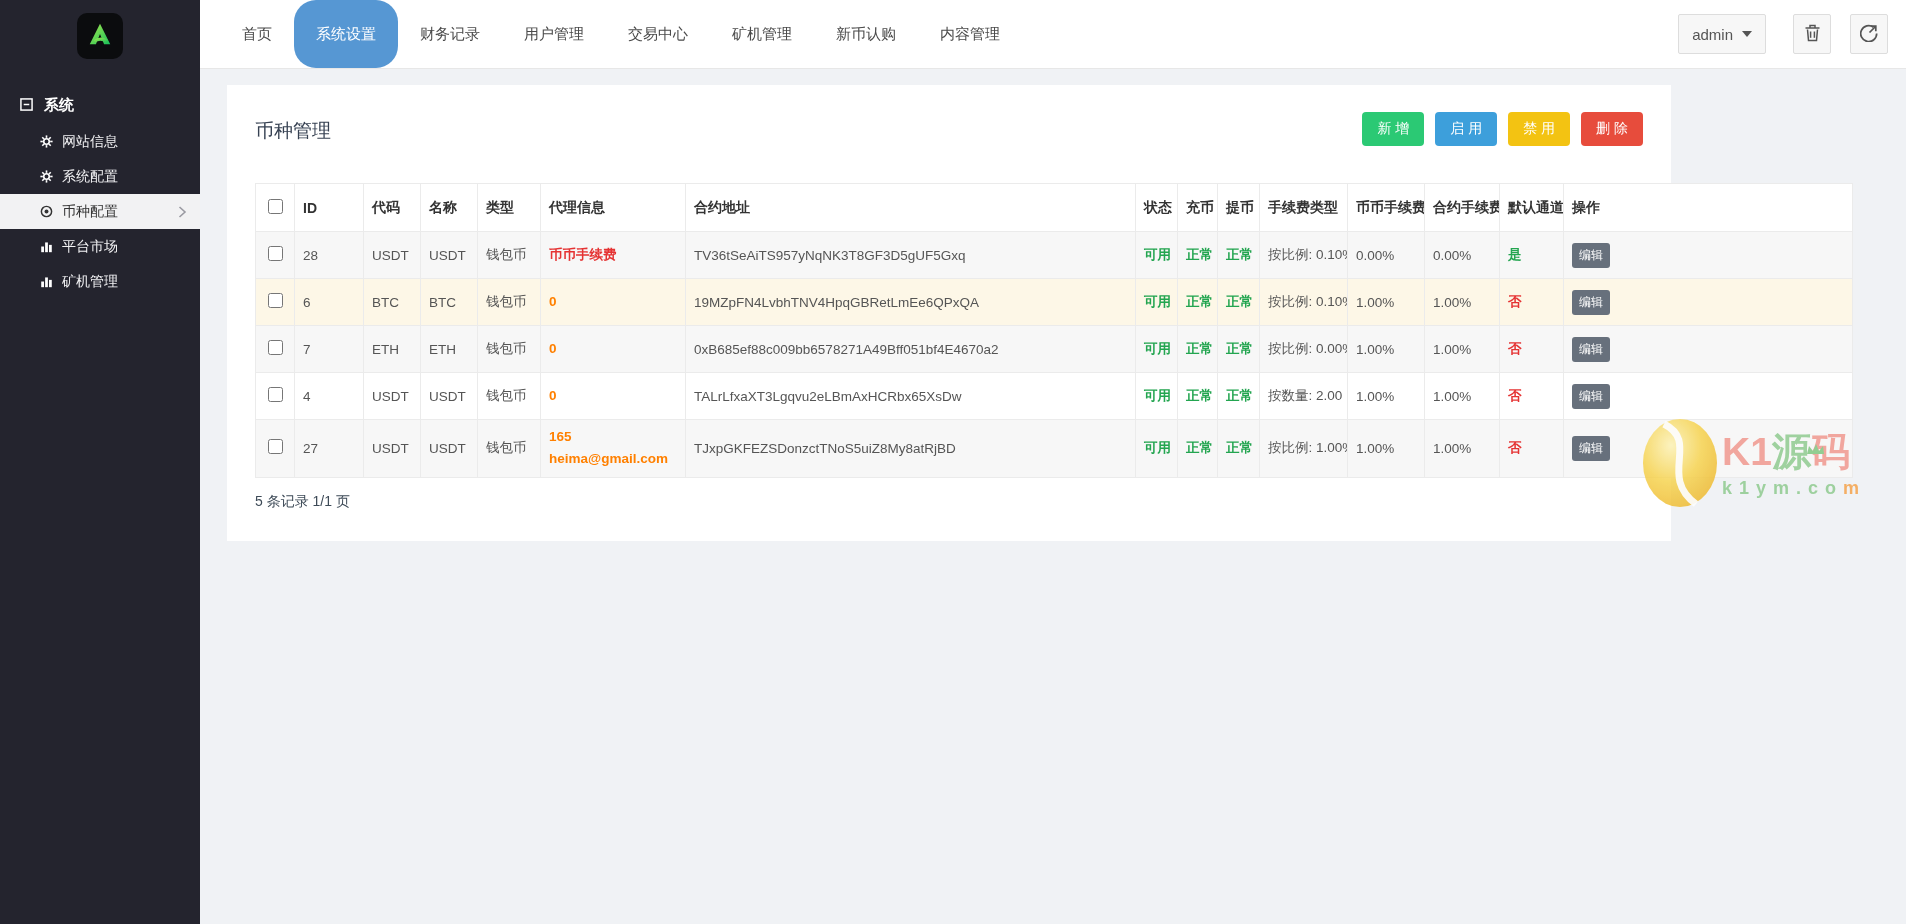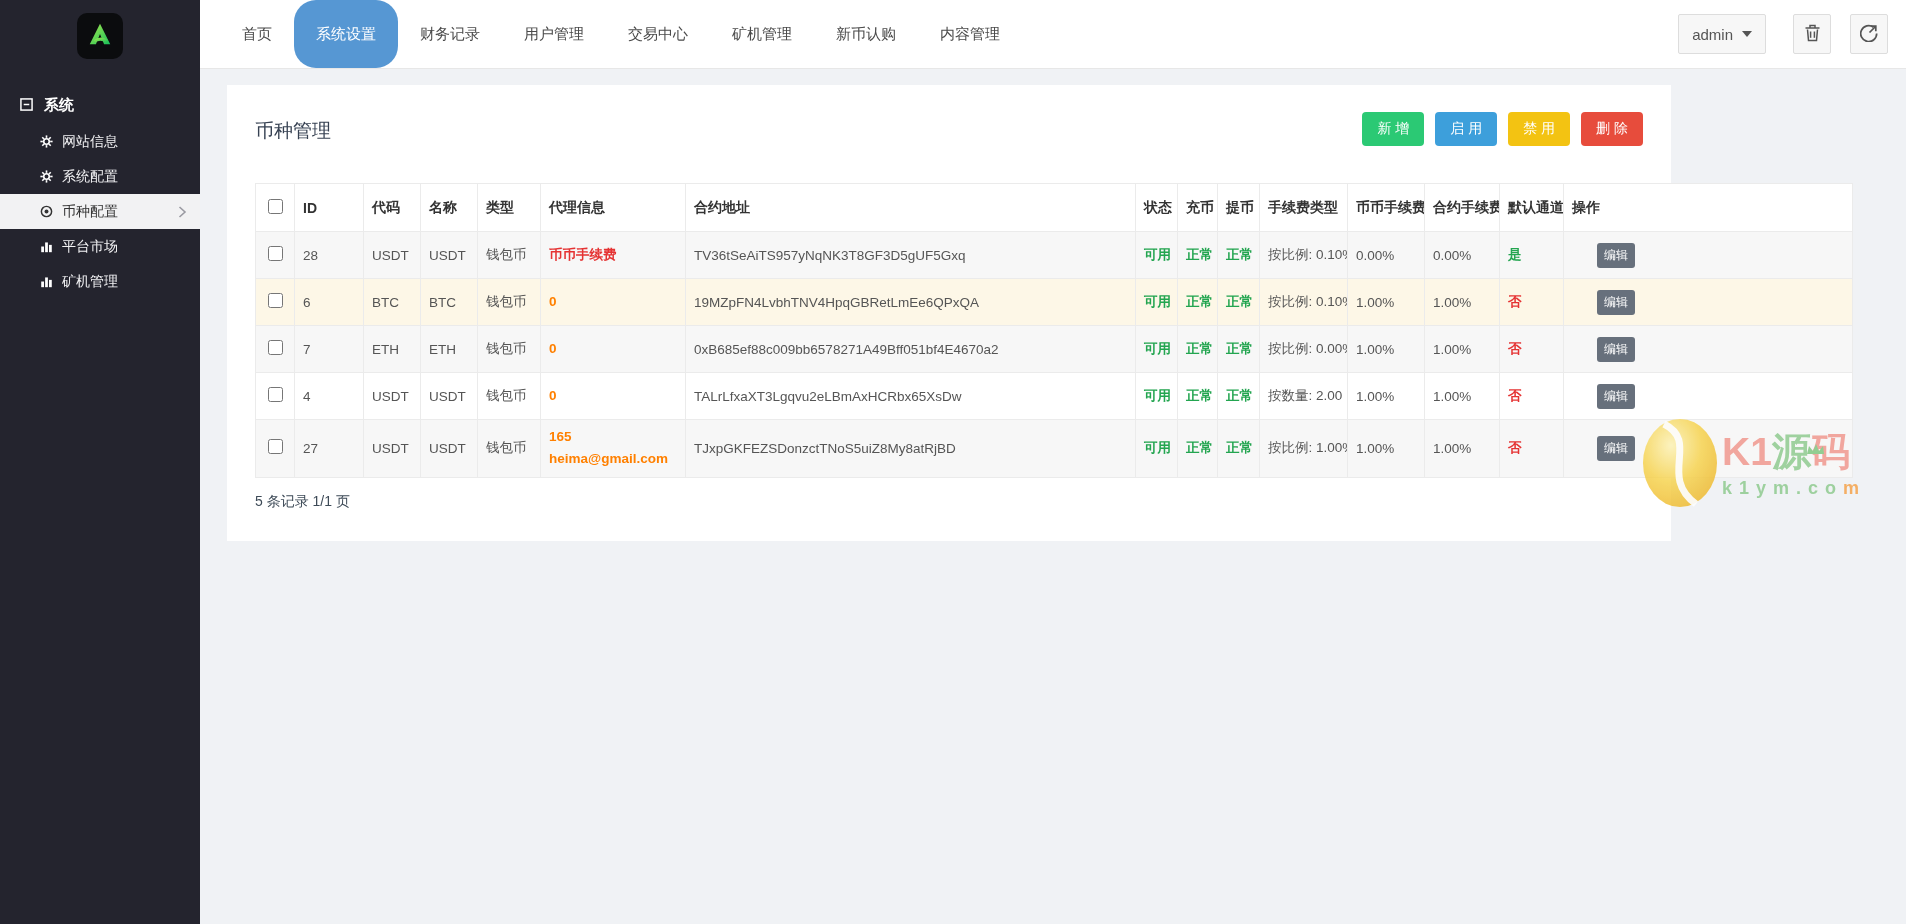--- a/index.html
+++ b/index.html
@@ -58,21 +58,21 @@
   th.c-check, td.c-check { text-align: center; }
   input[type="checkbox"] { width: 15px; height: 15px; cursor: pointer; }
   tr.stripe { background: var(--row-stripe); }
   tr.cream  { background: var(--row-cream); }
   tr.plain  { background: #fff; }
   .t-green { color: var(--green-text); font-weight: 700; }
   .t-red { color: var(--red-text); font-weight: 700; }
   .t-orange { color: var(--orange-text); font-weight: 700; }
   .agent-line { line-height: 1.65; white-space: nowrap; }
   .btn-edit { background: var(--btn-edit-bg); color: #fff; border: none; border-radius: 3px;
-              padding: 4px 7px; font-size: 12px; cursor: pointer; font-family: inherit; margin-left: 25px; }
+              padding: 4px 7px; font-size: 12px; cursor: pointer; font-family: inherit; }
   .summary { margin-top: 15px; font-size: 14px; color: #3d4a57; }
   
   .watermark { position: absolute; left: 1642px; top: 418px; width: 262px; z-index: 20; pointer-events: none;
                display: flex; align-items: center; opacity: 0.82; }
   .wm-text { margin-left: 4px; }
   .wm-brand { font-size: 39px; font-weight: 700; line-height: 1.1; position: relative; white-space: nowrap; }
   .wm-crown { position: absolute; left: 83px; top: -10px; }
   .wm-domain { font-size: 18px; font-weight: 700; letter-spacing: 7px; margin-top: 5px; white-space: nowrap; }
 </style>
 </head>

